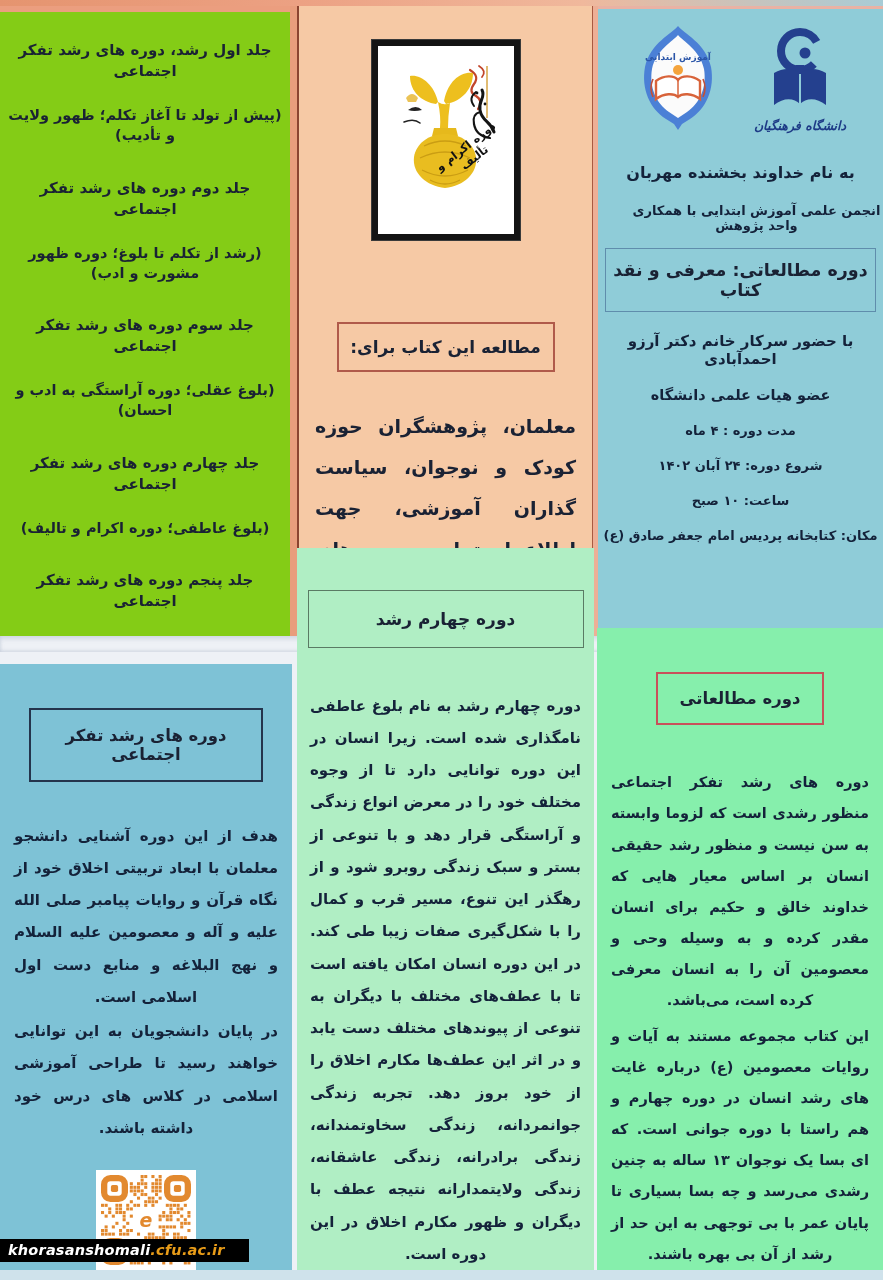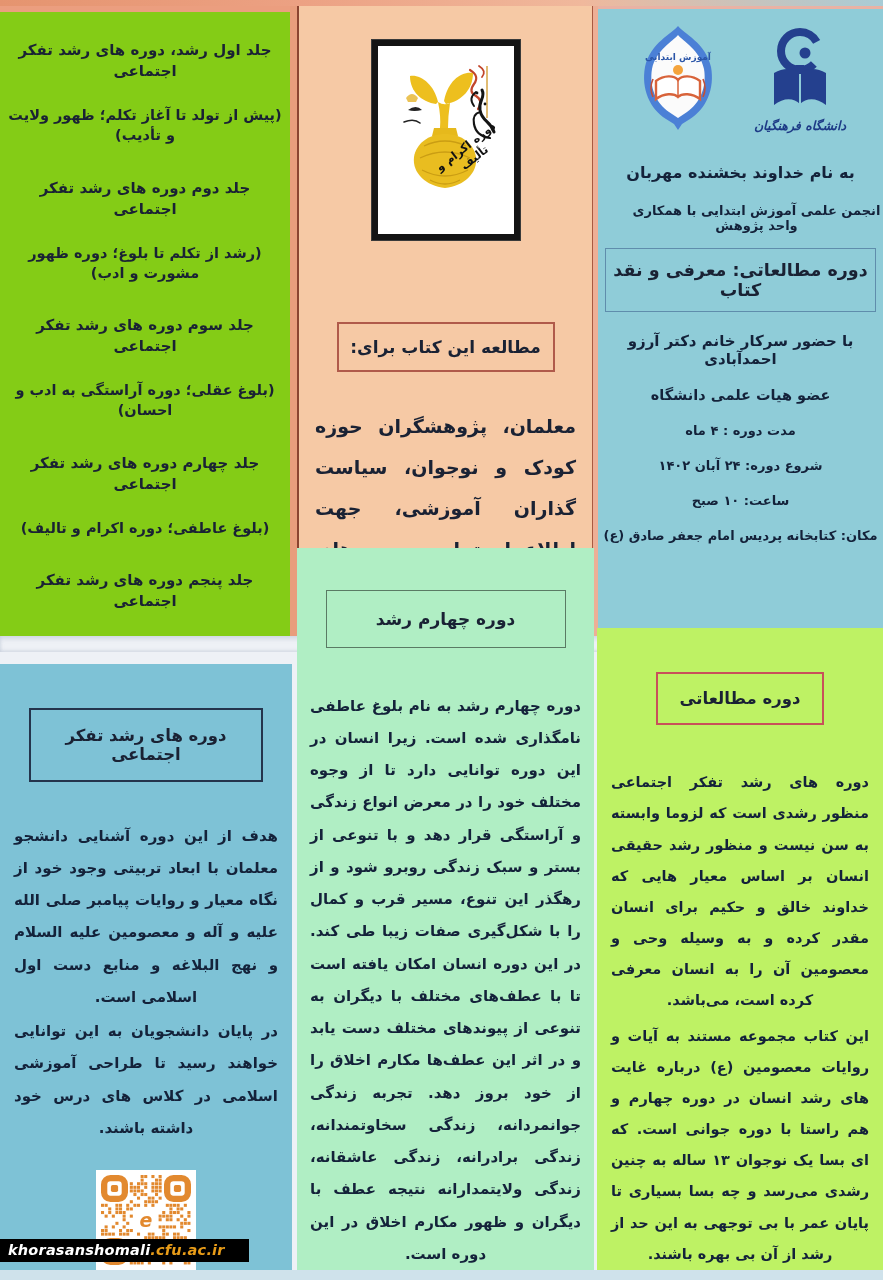--- a/index.html
+++ b/index.html
@@ -26,21 +26,21 @@
   .p-volumes { width:290px; background:#84cc16; border-top:6px solid #eb9e7f; }
   .sep-a { width:9px; background:#e89d7c; border-right:2px solid #8a4430; }
   .p-cover { width:293px; background:#f6c9a5; }
   .sep-b { width:6px; background:#edaf96; border-left:1px solid #a85a42; }
   .p-event { width:285px; background:#8fccd8; border-top:3px solid #e9b2a4; }
 
   .p-goal { width:292px; background:#7ec2d6; }
   .sep-c { width:5px; background:#c2dde8; }
   .p-fourth { width:297px; background:#b0eec4; }
   .sep-d { width:3px; background:#d5e6d8; }
-  .p-study { width:286px; background:#bef264; }
+  .p-study { width:286px; background:#86efac; }
 
   
   .vol-list { padding-top:28px; }
   .vol-entry { margin-bottom:32px; text-align:center; }
   .vol-title { font-size:15px; font-weight:bold; margin-bottom:23px; line-height:1.4; padding:0 6px; }
   .vol-sub { font-size:14.5px; font-weight:bold; line-height:1.4; padding:0 6px; }
 
   
   .book-frame { width:148px; height:200px; margin:34px auto 0; background:#fff;
     border:6px solid #141414; position:relative; box-shadow:0 0 0 1px #3a3a3a; }
@@ -71,21 +71,21 @@
   .goal-p1 { margin-top:38px; }
   .goal-p2 { margin-top:2px; }
   .qr-wrap { width:100px; height:100px; margin:26px auto 0; background:#fff; padding:5px; }
   .qr-wrap svg { display:block; width:90px; height:90px; }
   .watermark { position:absolute; left:0; bottom:8px; background:#000000; direction:ltr;
     font-style:italic; font-weight:bold; font-size:14.5px; padding:3px 24px 4px 8px; letter-spacing:.2px; }
   .watermark .site { color:#ffffff; }
   .watermark .suffix { color:#e89c18; }
 
   
-  .fourth-hbox { width:240px; margin-top:42px; padding:18px 3px; border:1.5px solid #5a7a64; font-size:17px; }
+  .fourth-hbox { width:276px; margin-top:42px; padding:18px 3px; border:1.5px solid #5a7a64; font-size:17px; }
   .fourth-body { margin-top:42px; padding:0 13px; }
 
   
   .study-hbox { width:168px; margin-top:44px; padding:15px 6px; border:2px solid #c8505a; font-size:16.5px; }
   .study-p1 { margin-top:42px; font-size:14.5px; }
   .study-p2 { margin-top:4px; font-size:14.5px; }
 </style>
 </head>
 <body>
 
@@ -191,21 +191,21 @@
       <div class="ln ln-small">مکان: کتابخانه پردیس امام جعفر صادق (ع)</div>
     </section>
   </div>
 
   <div class="row-gap"></div>
 
   <div class="row bottom">
 
     <section class="panel p-goal">
       <div class="hbox goal-hbox">دوره های رشد تفکر اجتماعی</div>
-      <p class="para goal-p1">هدف از این دوره آشنایی دانشجو معلمان با ابعاد تربیتی وجود خود از نگاه معیار و روایات پیامبر صلی الله علیه و آله و معصومین علیه السلام و نهج البلاغه و منابع دست اول اسلامی است.</p>
+      <p class="para goal-p1">هدف از این دوره آشنایی دانشجو معلمان با ابعاد تربیتی اخلاق خود از نگاه قرآن و روایات پیامبر صلی الله علیه و آله و معصومین علیه السلام و نهج البلاغه و منابع دست اول اسلامی است.</p>
       <p class="para goal-p2">در پایان دانشجویان به این توانایی خواهند رسید تا طراحی آموزشی اسلامی در کلاس های درس خود داشته باشند.</p>
       <div class="qr-wrap">
         <svg viewBox="0 0 100 100">
           <g stroke="#e2892f" stroke-width="7" fill="none">
             <rect x="3.5" y="3.5" width="23" height="23" rx="7"></rect>
             <rect x="73.5" y="3.5" width="23" height="23" rx="7"></rect>
             <rect x="3.5" y="73.5" width="23" height="23" rx="7"></rect>
           </g>
           <g fill="#e2892f">
             <rect x="11" y="11" width="8" height="8" rx="2"></rect>

